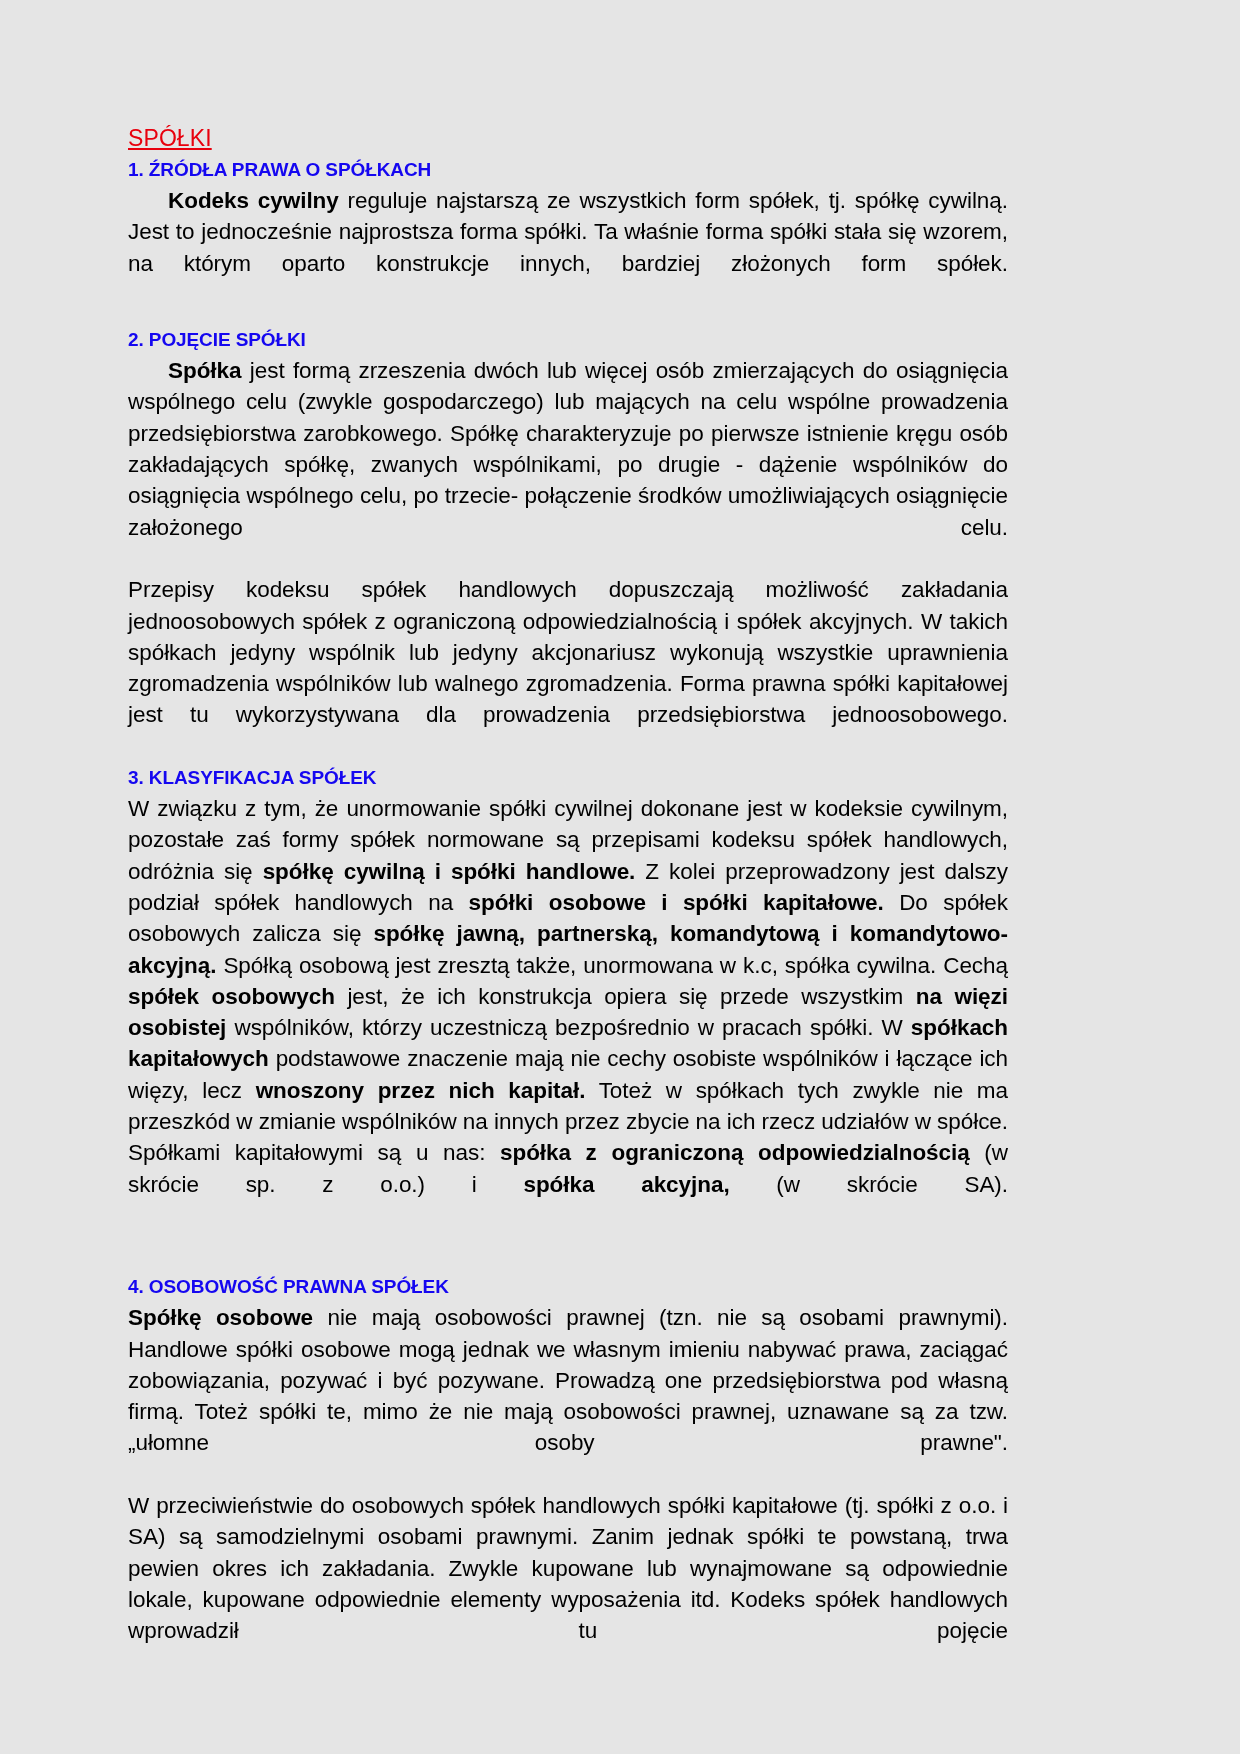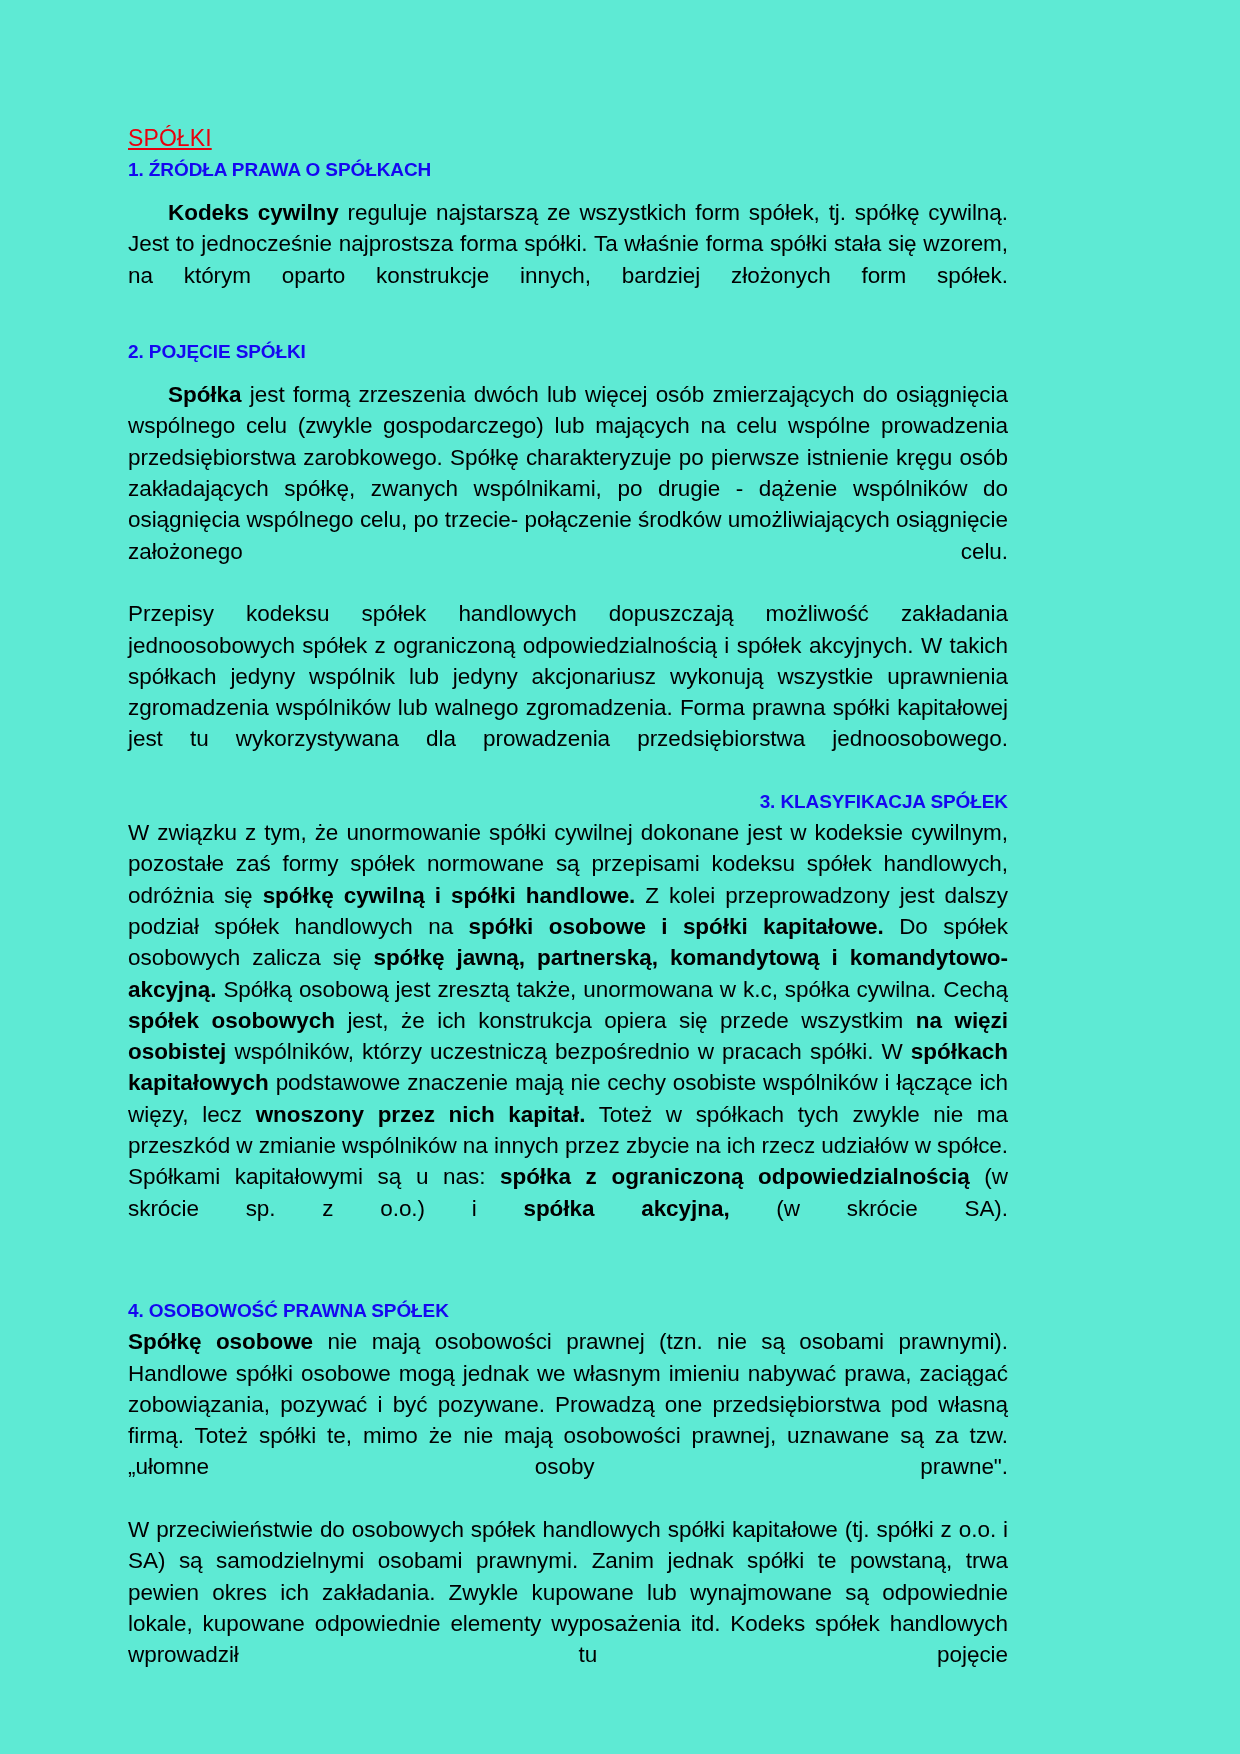--- a/index.html
+++ b/index.html
@@ -42,53 +42,52 @@
     font-size: 22.5px;
     line-height: 31.3px;
     text-align: justify;
     text-justify: inter-word;
     margin: 0;
     letter-spacing: -0.05px;
     word-spacing: 0px;
   }
   p.body.indent {
     text-indent: 40px;
-    margin-top: 12px;
   }
   p.body b {
     font-weight: 700;
   }
   
   p.body::after {
     content: "";
     display: inline-block;
     width: 100%;
   }
 </style>
 </head>
 <body>
 
-<div class="page" style="background: #5eead4;">
+<div class="page" style="background: #e5e5e5;">
   <div class="doc">
 
     <h1 class="doc-title" style="color: rgb(232, 0, 13);">SPÓŁKI</h1>
 
     <h2 class="section-heading" style="color: rgb(21, 7, 240);">1. ŹRÓDŁA PRAWA O SPÓŁKACH</h2>
 
 
     <p class="body indent"><b>Kodeks cywilny</b><span> reguluje najstarszą ze wszystkich form spółek, tj. spółkę cywilną. Jest to jednocześnie najprostsza forma spółki. Ta właśnie forma spółki stała się wzorem, na którym oparto konstrukcje innych, bardziej złożonych form spółek.</span></p>
 
 
     <h2 class="section-heading" style="color: rgb(21, 7, 240); margin-top: 14px;">2. POJĘCIE SPÓŁKI</h2>
 
     <p class="body indent"><b>Spółka</b><span> jest formą zrzeszenia dwóch lub więcej osób zmierzających do osiągnięcia wspólnego celu (zwykle gospodarczego) lub mających na celu wspólne prowadzenia przedsiębiorstwa zarobkowego. Spółkę charakteryzuje po pierwsze istnienie kręgu osób zakładających spółkę, zwanych wspólnikami, po drugie - dążenie wspólników do osiągnięcia wspólnego celu, po trzecie- połączenie środków umożliwiających osiągnięcie założonego celu.</span></p>
 
     <p class="body"><span>Przepisy kodeksu spółek handlowych dopuszczają możliwość zakładania jednoosobowych spółek z ograniczoną odpowiedzialnością i spółek akcyjnych. W takich spółkach jedyny wspólnik lub jedyny akcjonariusz wykonują wszystkie uprawnienia zgromadzenia wspólników lub walnego zgromadzenia. Forma prawna spółki kapitałowej jest tu wykorzystywana dla prowadzenia przedsiębiorstwa jednoosobowego.</span></p>
 
-    <h2 class="section-heading" style="color: rgb(21, 7, 240); text-align: right;">3. KLASYFIKACJA SPÓŁEK</h2>
+    <h2 class="section-heading" style="color: rgb(21, 7, 240);">3. KLASYFIKACJA SPÓŁEK</h2>
 
     <p class="body"><span>W związku z tym, że unormowanie spółki cywilnej dokonane jest w kodeksie cywilnym, pozostałe zaś formy spółek normowane są przepisami kodeksu spółek handlowych, odróżnia się </span><b>spółkę cywilną i spółki handlowe.</b><span> Z kolei przeprowadzony jest dalszy podział spółek handlowych na </span><b>spółki osobowe i spółki kapitałowe.</b><span> Do spółek osobowych zalicza się </span><b>spółkę jawną, partnerską, komandytową i komandytowo-akcyjną.</b><span> Spółką osobową jest zresztą także, unormowana w k.c, spółka cywilna. Cechą </span><b>spółek osobowych</b><span> jest, że ich konstrukcja opiera się przede wszystkim </span><b>na więzi osobistej</b><span> wspólników, którzy uczestniczą bezpośrednio w pracach spółki. W </span><b>spółkach kapitałowych</b><span> podstawowe znaczenie mają nie cechy osobiste wspólników i łączące ich więzy, lecz </span><b>wnoszony przez nich kapitał.</b><span> Toteż w spółkach tych zwykle nie ma przeszkód w zmianie wspólników na innych przez zbycie na ich rzecz udziałów w spółce. Spółkami kapitałowymi są u nas: </span><b>spółka z ograniczoną odpowiedzialnością</b><span> (w skrócie sp. z o.o.) i </span><b>spółka akcyjna,</b><span> (w skrócie SA).</span></p>
 
     <h2 class="section-heading" style="color: rgb(21, 7, 240); margin-top: 40px;">4. OSOBOWOŚĆ PRAWNA SPÓŁEK</h2>
 
     <p class="body"><b>Spółkę osobowe</b><span> nie mają osobowości prawnej (tzn. nie są osobami prawnymi). Handlowe spółki osobowe mogą jednak we własnym imieniu nabywać prawa, zaciągać zobowiązania, pozywać i być pozywane. Prowadzą one przedsiębiorstwa pod własną firmą. Toteż spółki te, mimo że nie mają osobowości prawnej, uznawane są za tzw. „ułomne osoby prawne".</span></p>
 
     <p class="body"><span>W przeciwieństwie do osobowych spółek handlowych spółki kapitałowe (tj. spółki z o.o. i SA) są samodzielnymi osobami prawnymi. Zanim jednak spółki te powstaną, trwa pewien okres ich zakładania. Zwykle kupowane lub wynajmowane są odpowiednie lokale, kupowane odpowiednie elementy wyposażenia itd. Kodeks spółek handlowych wprowadził tu pojęcie </span></p>
 
   </div>

